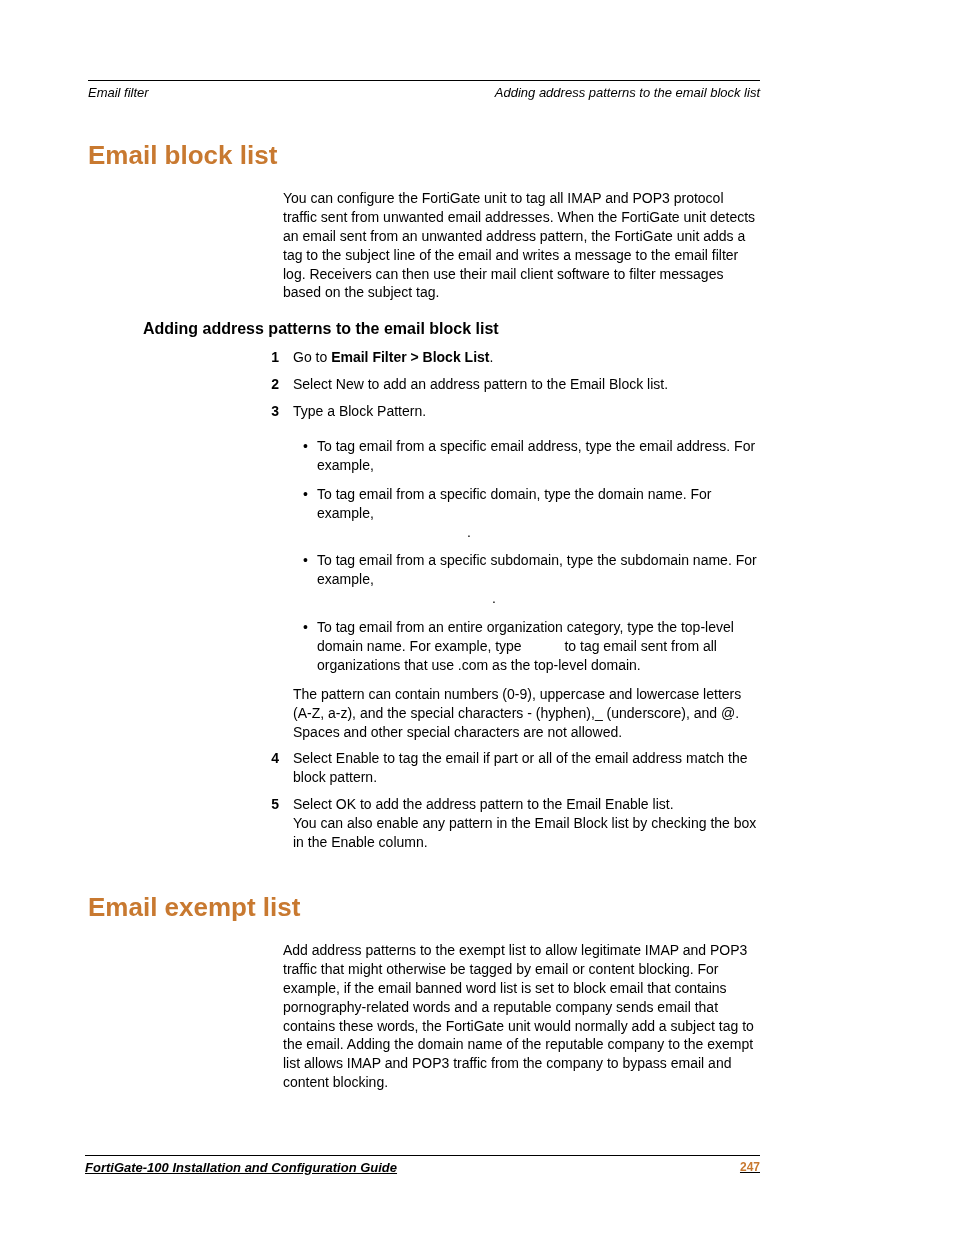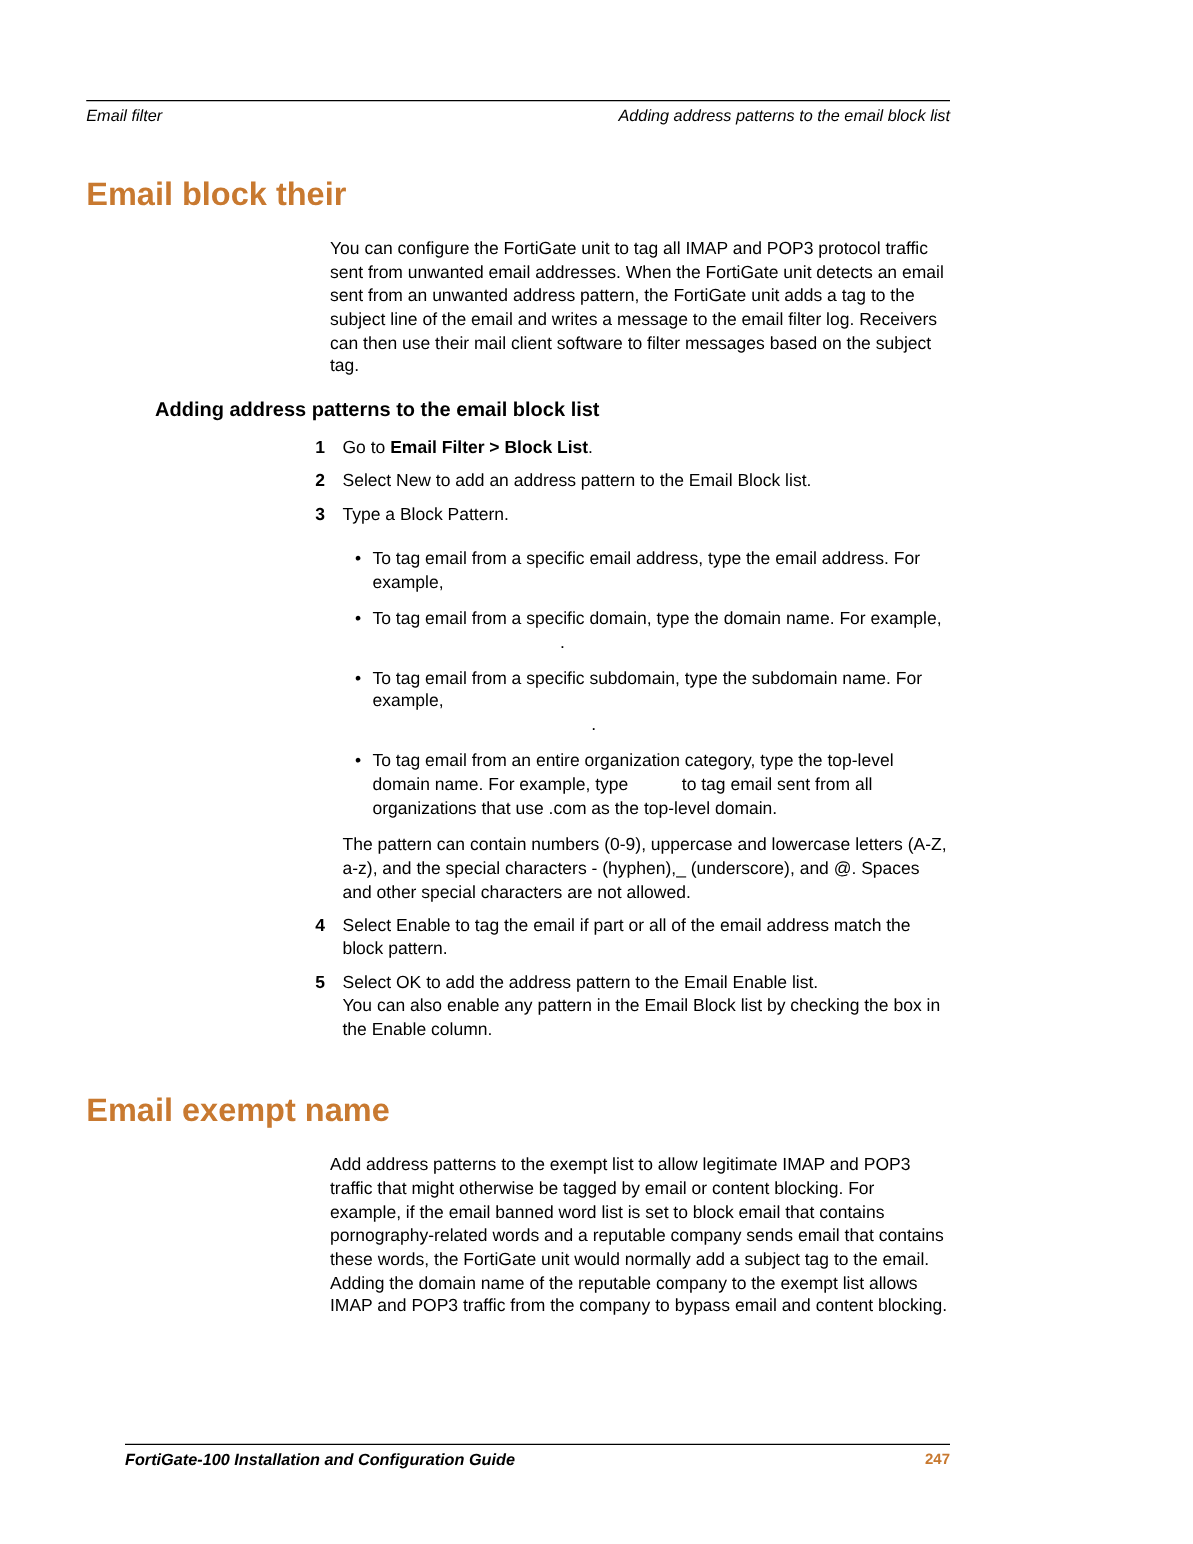--- a/index.html
+++ b/index.html
@@ -5,21 +5,21 @@
   body {
     font-family: Arial, Helvetica, sans-serif;
     margin: 0;
     padding: 0;
     background: #fff;
     color: #000;
   }
   .page {
     width: 840px;
     height: 1235px;
-    padding: 80px 80px 50px 69px;
+    padding: 80px 80px 50px 88px;
     box-sizing: border-box;
     position: relative;
   }
   .top-rule {
     border-top: 1px solid #000;
     margin-bottom: 4px;
   }
   .running-header {
     display: flex;
     justify-content: space-between;
@@ -93,22 +93,23 @@
     color: #1a7d1a;
     font-size: 13px;
     font-weight: bold;
     position: absolute;
     left: 4px;
     top: -1px;
   }
   .footer-area {
     position: absolute;
     bottom: 60px;
-    left: 100px;
+    left: 85px;
     right: 80px;
+    text-decoration: underline;
   }
   .footer-rule {
     border-top: 1px solid #000;
     margin-bottom: 4px;
   }
   .footer-line {
     display: flex;
     justify-content: space-between;
     font-size: 13px;
   }
@@ -120,21 +121,21 @@
 <body>
 
 <div class="page">
 
   <div class="top-rule"></div>
   <div class="running-header">
     <span>Email filter</span>
     <span>Adding address patterns to the email block list</span>
   </div>
 
-  <h1>Email block their</h1>
+  <h1>Email block list</h1>
 
   <div class="body-block">
     <p>You can configure the FortiGate unit to tag all IMAP and POP3 protocol traffic sent from unwanted email addresses. When the FortiGate unit detects an email sent from an unwanted address pattern, the FortiGate unit adds a tag to the subject line of the email and writes a message to the email filter log. Receivers can then use their mail client software to filter messages based on the subject tag.</p>
   </div>
 
   <h2>Adding address patterns to the email block list</h2>
 
   <div class="steps">
 
     <div class="step">
@@ -180,21 +181,21 @@
       <div class="step-num">5</div>
       <div class="step-body">
         <div>Select OK to add the address pattern to the Email Enable list.</div>
         <div>You can also enable any pattern in the Email Block list by checking the box in the Enable column.</div>
       </div>
     </div>
 
   </div>
 
   <div class="sect2">
-    <h1>Email exempt name</h1>
+    <h1>Email exempt list</h1>
     <div class="body-block">
       <p>Add address patterns to the exempt list to allow legitimate IMAP and POP3 traffic that might otherwise be tagged by email or content blocking. For example, if the email banned word list is set to block email that contains pornography-related words and a reputable company sends email that contains these words, the FortiGate unit would normally add a subject tag to the email. Adding the domain name of the reputable company to the exempt list allows IMAP and POP3 traffic from the company to bypass email and content blocking.</p>
     </div>
   </div>
 
   <div class="footer-area">
     <div class="footer-rule"></div>
     <div class="footer-line">
       <span class="left">FortiGate-100 Installation and Configuration Guide</span>
       <span class="right">247</span>

